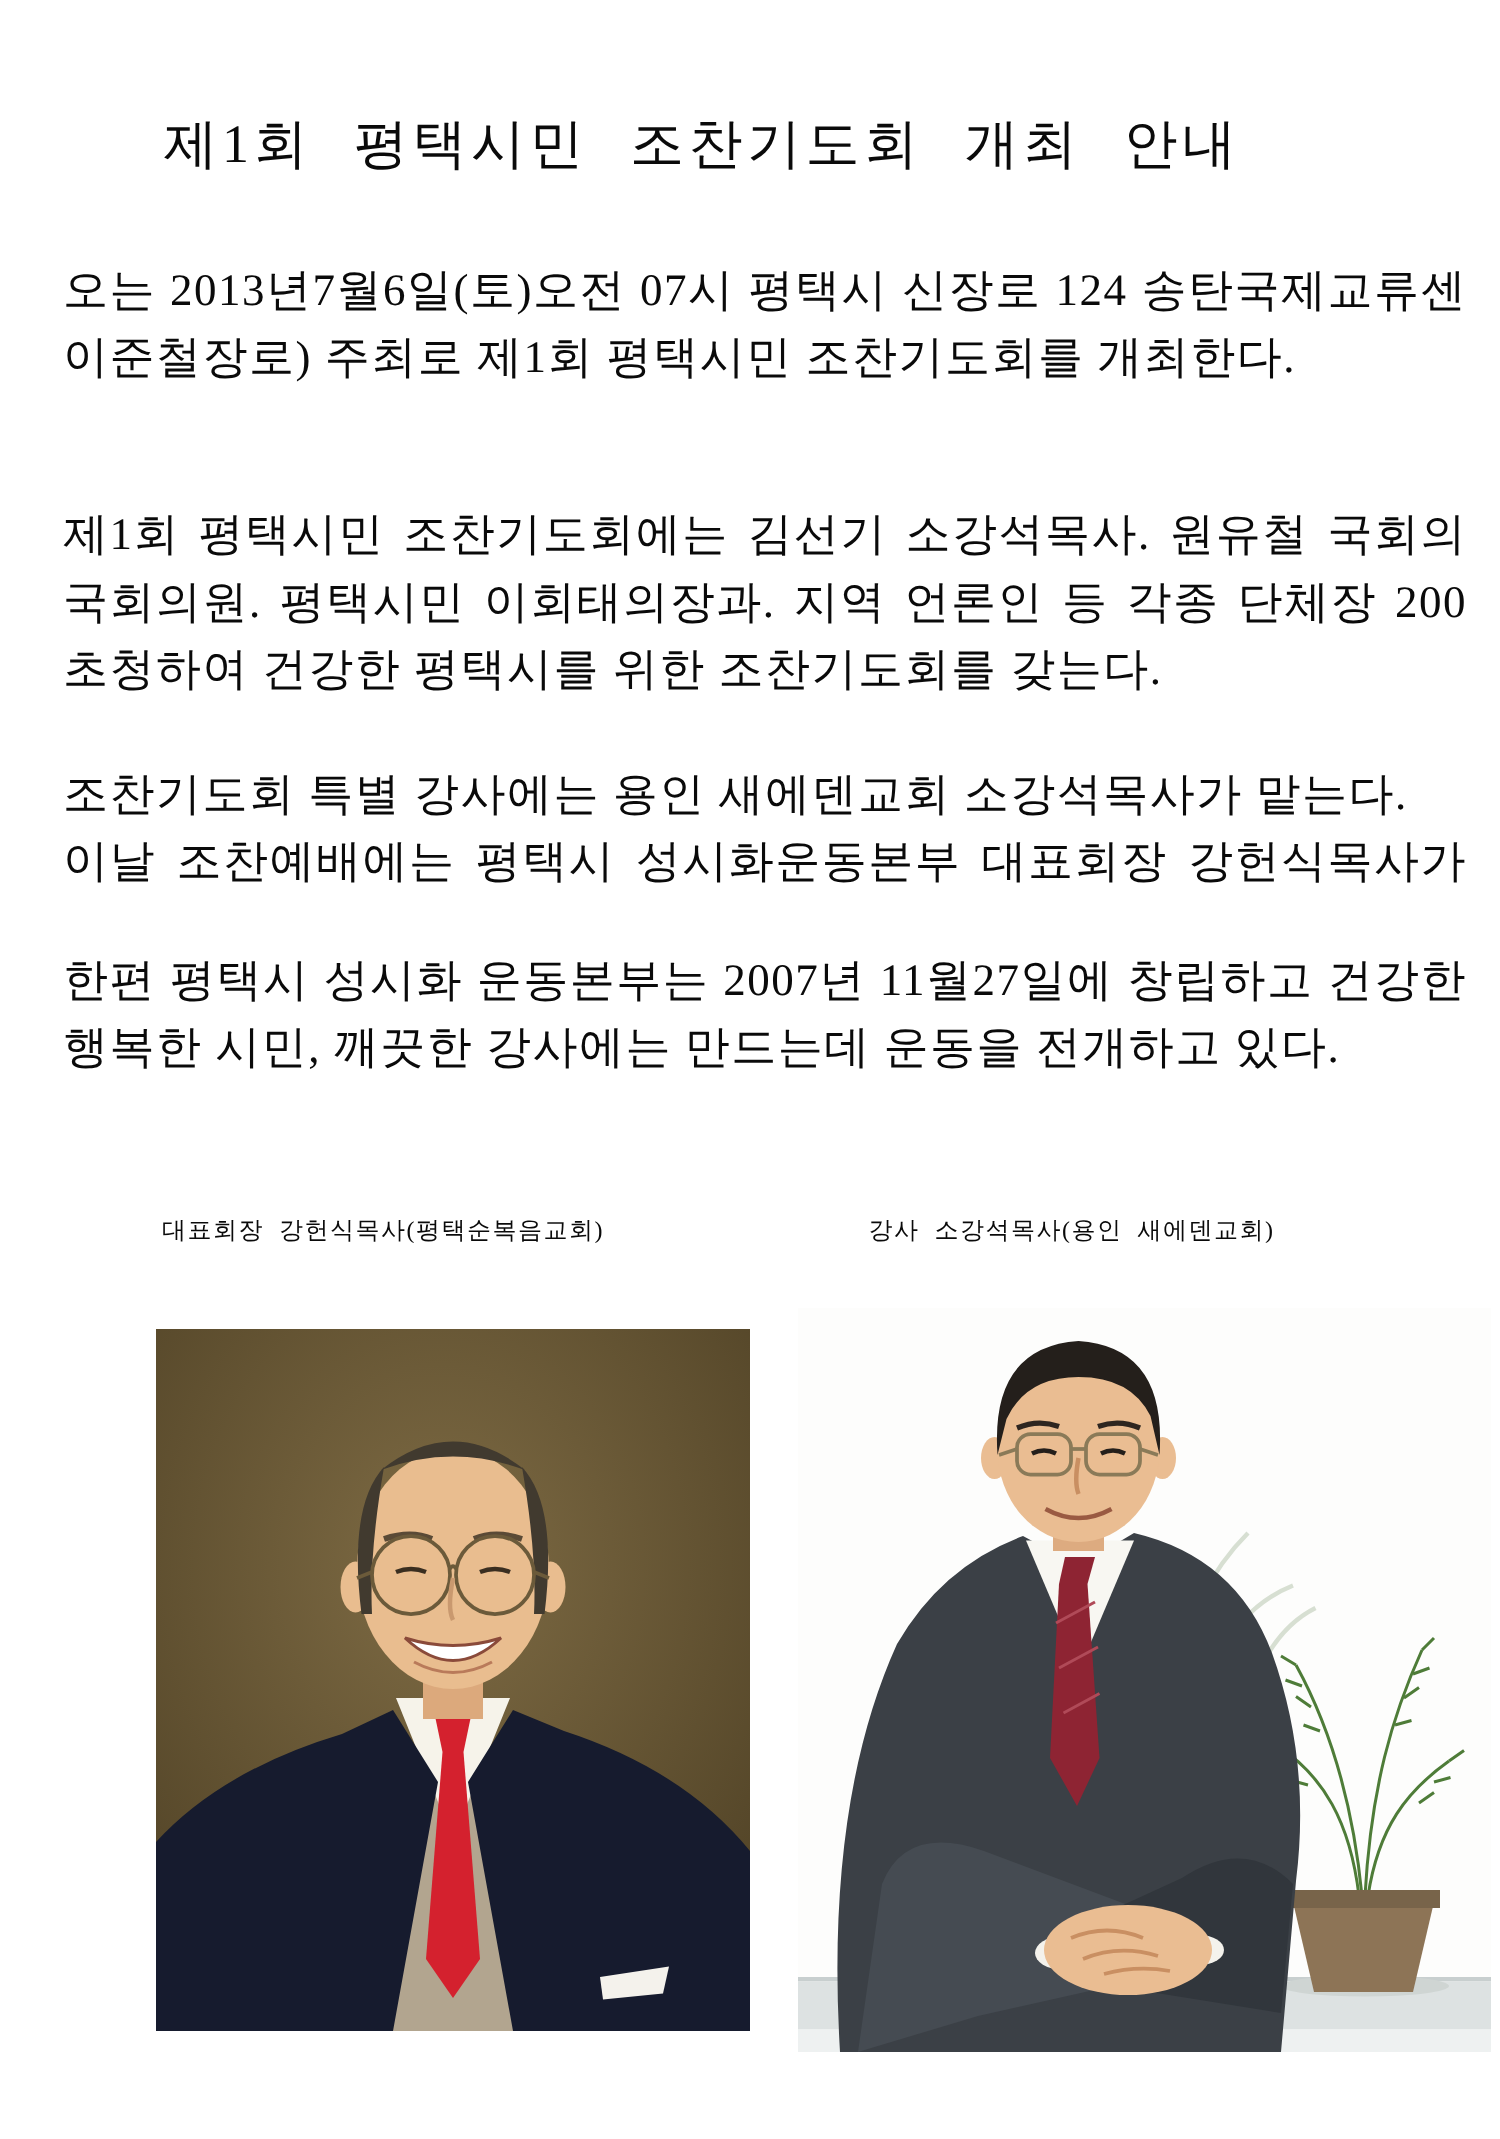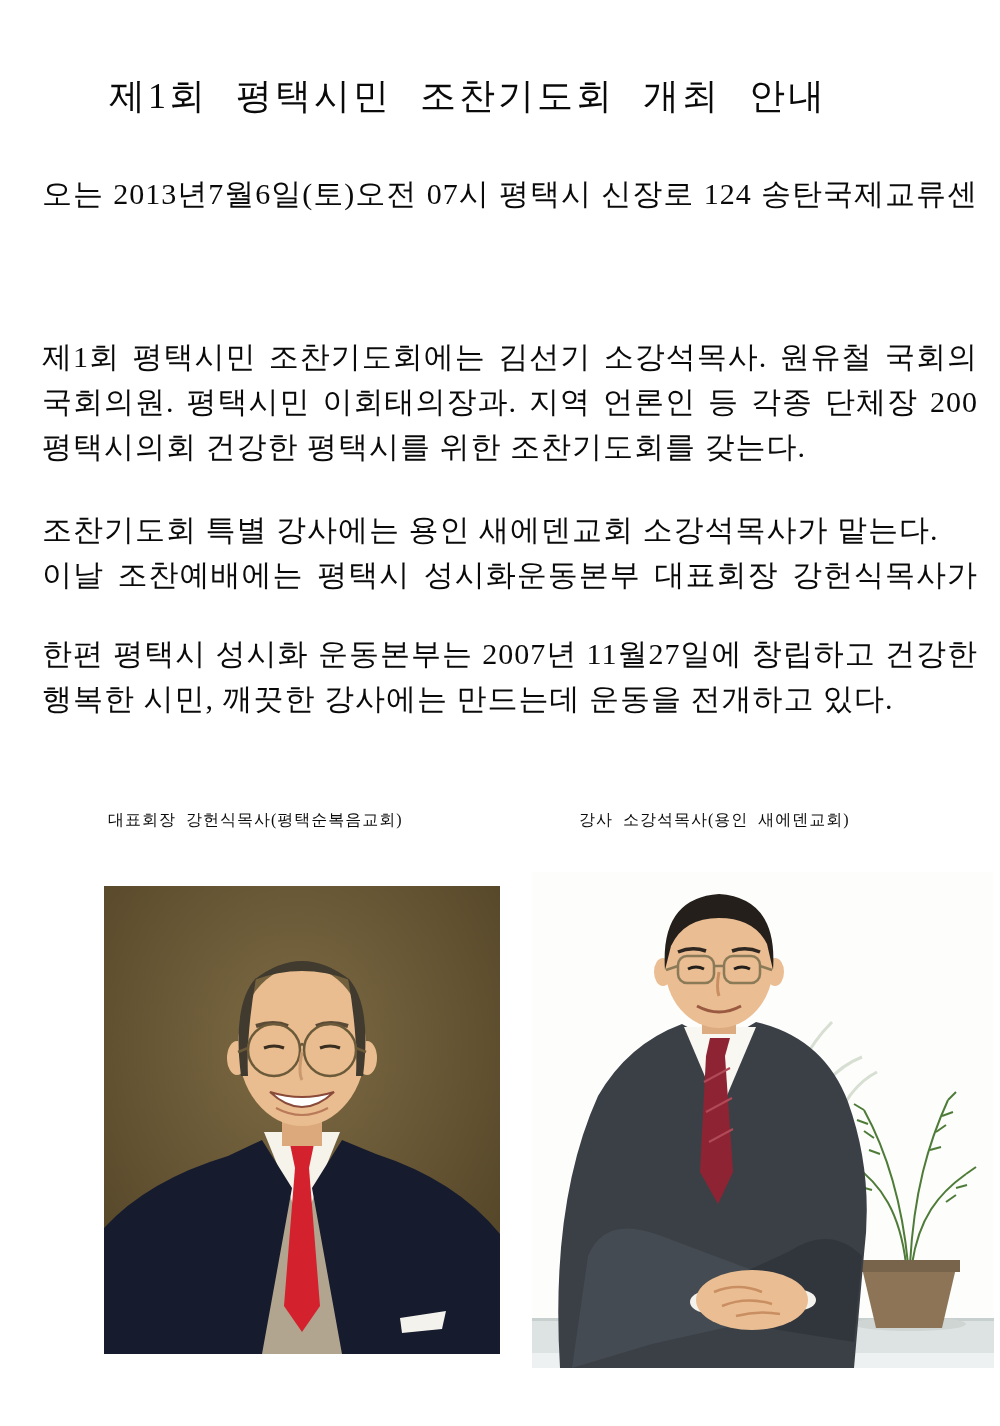--- a/index.html
+++ b/index.html
@@ -51,26 +51,27 @@
 </style>
 </head>
 <body>
 
 <div class="page">
 
   <div class="doc-title">제1회 평택시민 조찬기도회 개최 안내</div>
 
   <div class="para" style="top:171px">
     <div class="line just">오는 2013년7월6일(토)오전 07시 평택시 신장로 124 송탄국제교류센터에서</div>
+    <div class="line">이준철장로) 주최로 제1회 평택시민 조찬기도회를 개최한다.</div>
   </div>
 
   <div class="para" style="top:334px">
     <div class="line just">제1회 평택시민 조찬기도회에는 김선기 소강석목사. 원유철 국회의원과 이재영</div>
     <div class="line just">국회의원. 평택시민 이회태의장과. 지역 언론인 등 각종 단체장 200여명을</div>
-    <div class="line">평택시의회 건강한 평택시를 위한 조찬기도회를 갖는다.</div>
+    <div class="line">초청하여 건강한 평택시를 위한 조찬기도회를 갖는다.</div>
   </div>
 
   <div class="para" style="top:507px">
     <div class="line">조찬기도회 특별 강사에는 용인 새에덴교회 소강석목사가 맡는다.</div>
     <div class="line just">이날 조찬예배에는 평택시 성시화운동본부 대표회장 강헌식목사가 사회를</div>
   </div>
 
   <div class="para" style="top:631px">
     <div class="line just">한편 평택시 성시화 운동본부는 2007년 11월27일에 창립하고 건강한 가정,</div>
     <div class="line">행복한 시민, 깨끗한 강사에는 만드는데 운동을 전개하고 있다.</div>

